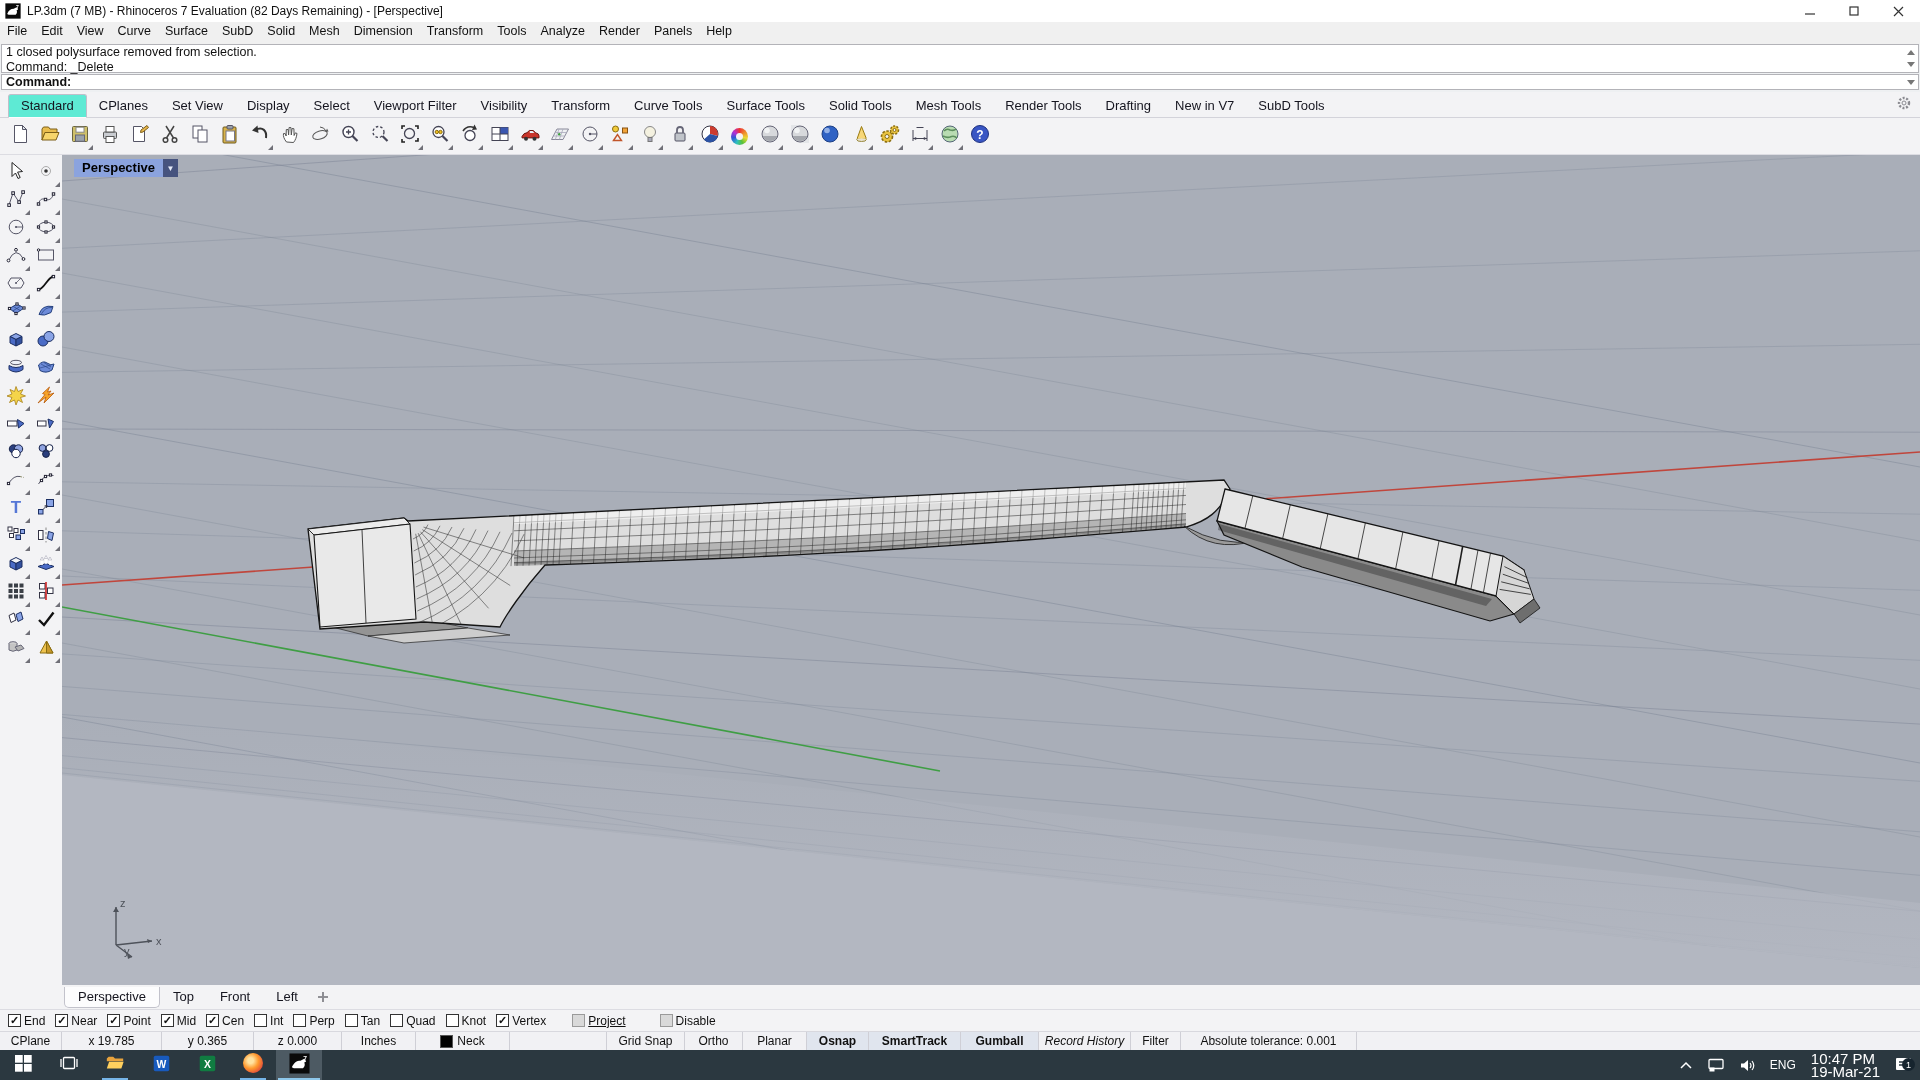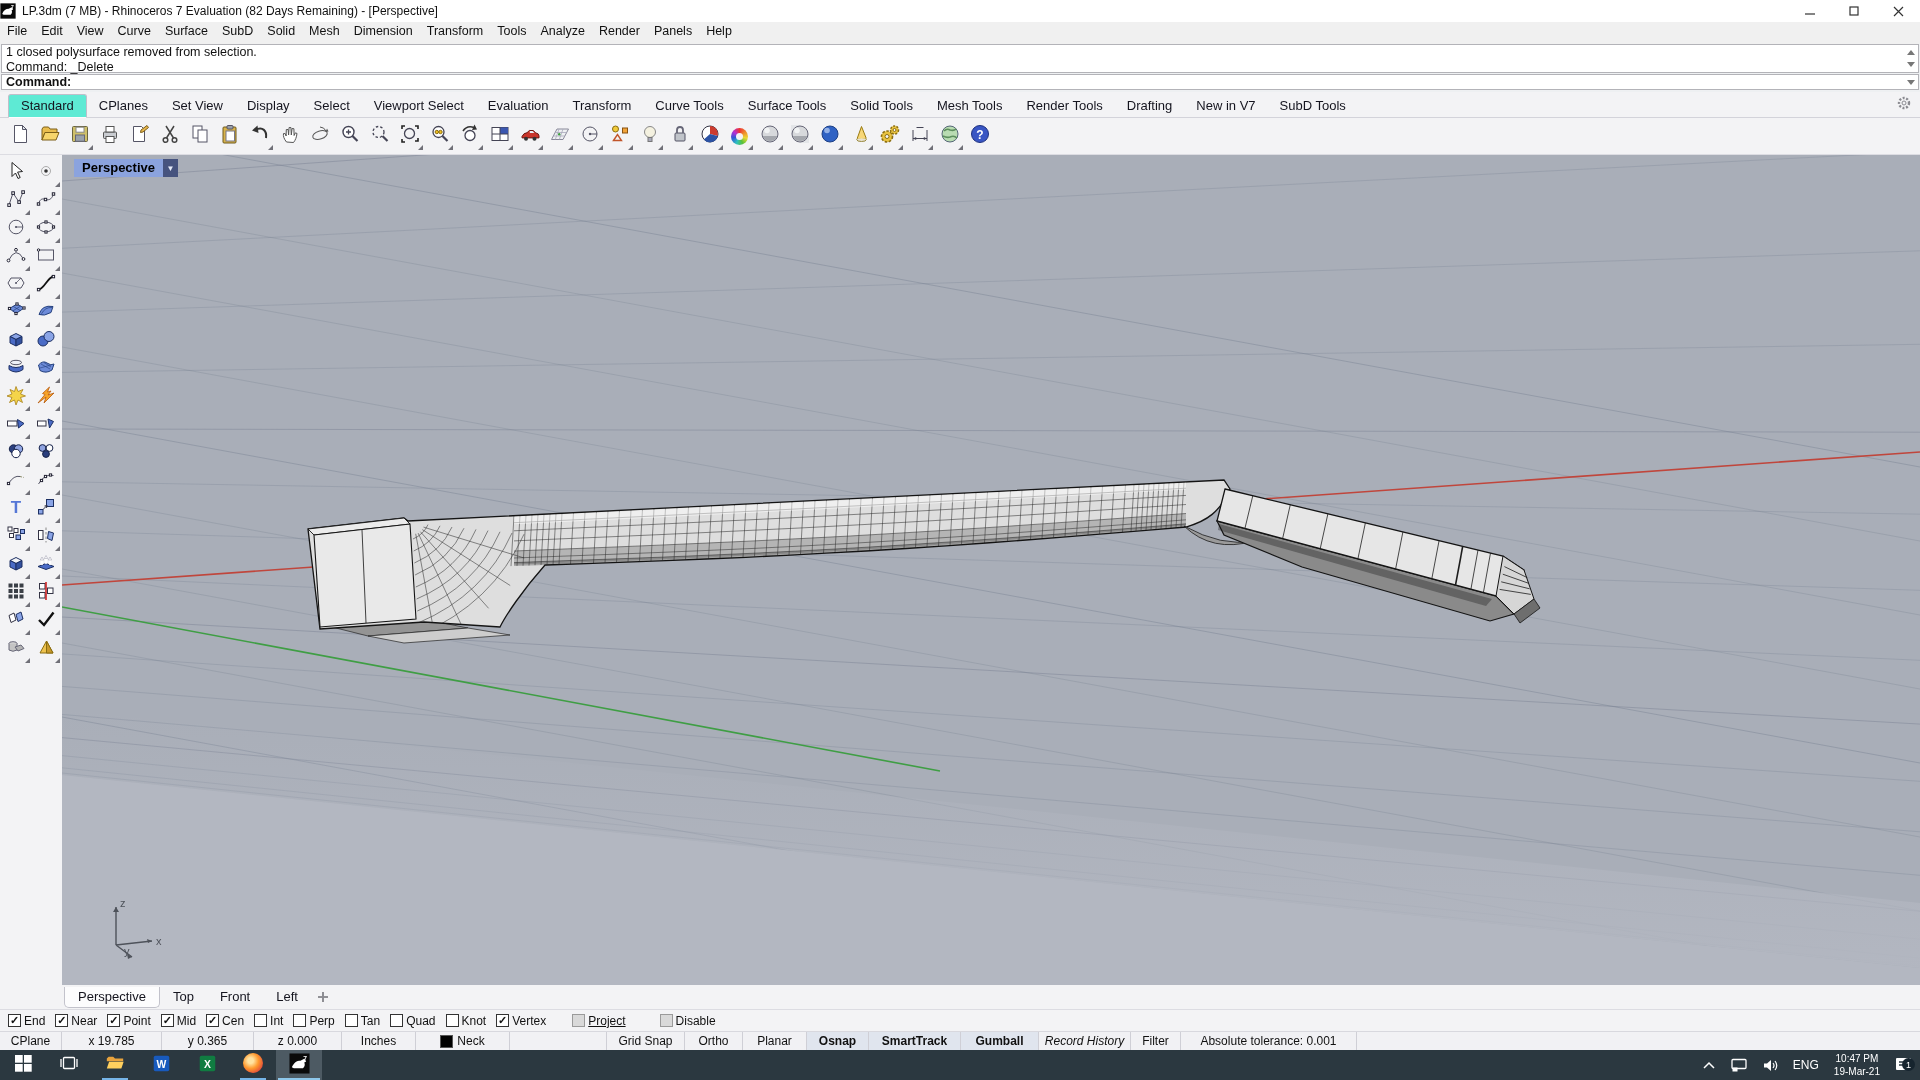--- a/index.html
+++ b/index.html
@@ -1,19 +1,19 @@
 <!DOCTYPE html>
 <html><head>
 <meta charset="utf-8">
 <style>
   html,body{margin:0;padding:0;background:#444;}
   .app{position:relative;width:1920px;height:1080px;font-family:"Liberation Sans",sans-serif;
        background:#f3f3f5;overflow:hidden;color:#111;-webkit-font-smoothing:antialiased;}
   
-  .titlebar{height:22px;background:#ffffff;display:flex;align-items:center;font-size:12px;gap:6px;}
+  .titlebar{height:22px;background:#ffffff;display:flex;align-items:center;font-size:12px;padding-left:5px;gap:6px;}
   .titlebar .appico{width:16px;height:16px;flex:0 0 16px;}
   .winbtns{margin-left:auto;display:flex;height:22px;}
   .winbtn{width:44px;display:flex;align-items:center;justify-content:center;}
   
   .menubar{height:22px;background:#f0f0f0;display:flex;font-size:12.5px;}
   .menubar .mitem{padding:2px 7px;}
   
   .cmdarea{height:48px;background:#eef0f2;padding:0 1px;box-sizing:border-box;}
   .cmdhist{height:29px;background:#fff;border:1px solid #b3b3b8;font-size:12.5px;line-height:14.5px;padding-left:4px;position:relative;box-sizing:border-box;}
   .cmdprompt{margin-top:1px;height:16px;background:#fff;border:1px solid #b3b3b8;font-weight:bold;font-size:12.5px;line-height:14px;padding-left:4px;position:relative;box-sizing:border-box;}
@@ -58,21 +58,21 @@
   .swatch{width:11px;height:11px;background:#000;border:1px solid #555;margin-right:4px;}
   .sspacer{border-right:1px solid #cfcfd6;}
   
   .taskbar{height:30px;background:#2b3840;display:flex;align-items:center;color:#fff;}
   .tbi{width:46px;height:30px;display:flex;align-items:center;justify-content:center;position:relative;}
   .tbi .runline{position:absolute;bottom:0;left:10px;right:10px;height:2px;background:#76b5e8;}
   .tbi.activeapp{background:#4d5a63;}
   .tbi.activeapp .runline{left:2px;right:2px;background:#8ec7ea;}
   .tray{margin-left:auto;display:flex;align-items:center;height:30px;}
   .trayitem{display:flex;align-items:center;justify-content:center;height:20px;padding:0 7px;}
-  .clock{font-size:10px;line-height:13px;text-align:center;padding:0 8px;}
+  .clock{font-size:15px;line-height:13px;text-align:left;padding:0 8px;}
   .lang{font-size:12px;}
   .badge{position:absolute;right:-2px;bottom:2px;width:13px;height:13px;border-radius:50%;background:#16242e;
          display:flex;align-items:center;justify-content:center;font-size:9px;color:#fff;}
 </style>
 </head>
 <body>
 
 <div class="app">
 
   <div class="titlebar">
@@ -131,22 +131,22 @@
       <span class="chev" style="top:5px"></span>
     </div>
   </div>
 
   <div class="tabrow" id="tabrow">
       <span class="ttab active">Standard</span>
       <span class="ttab">CPlanes</span>
       <span class="ttab">Set View</span>
       <span class="ttab">Display</span>
       <span class="ttab">Select</span>
-      <span class="ttab">Viewport Select</span>
-      <span class="ttab">Evaluation</span>
+      <span class="ttab">Viewport Filter</span>
+      <span class="ttab">Visibility</span>
       <span class="ttab">Transform</span>
       <span class="ttab">Curve Tools</span>
       <span class="ttab">Surface Tools</span>
       <span class="ttab">Solid Tools</span>
       <span class="ttab">Mesh Tools</span>
       <span class="ttab">Render Tools</span>
       <span class="ttab">Drafting</span>
       <span class="ttab">New in V7</span>
       <span class="ttab">SubD Tools</span>
       <span class="tabgear"><svg width="16" height="16" viewBox="0 0 16 16">

